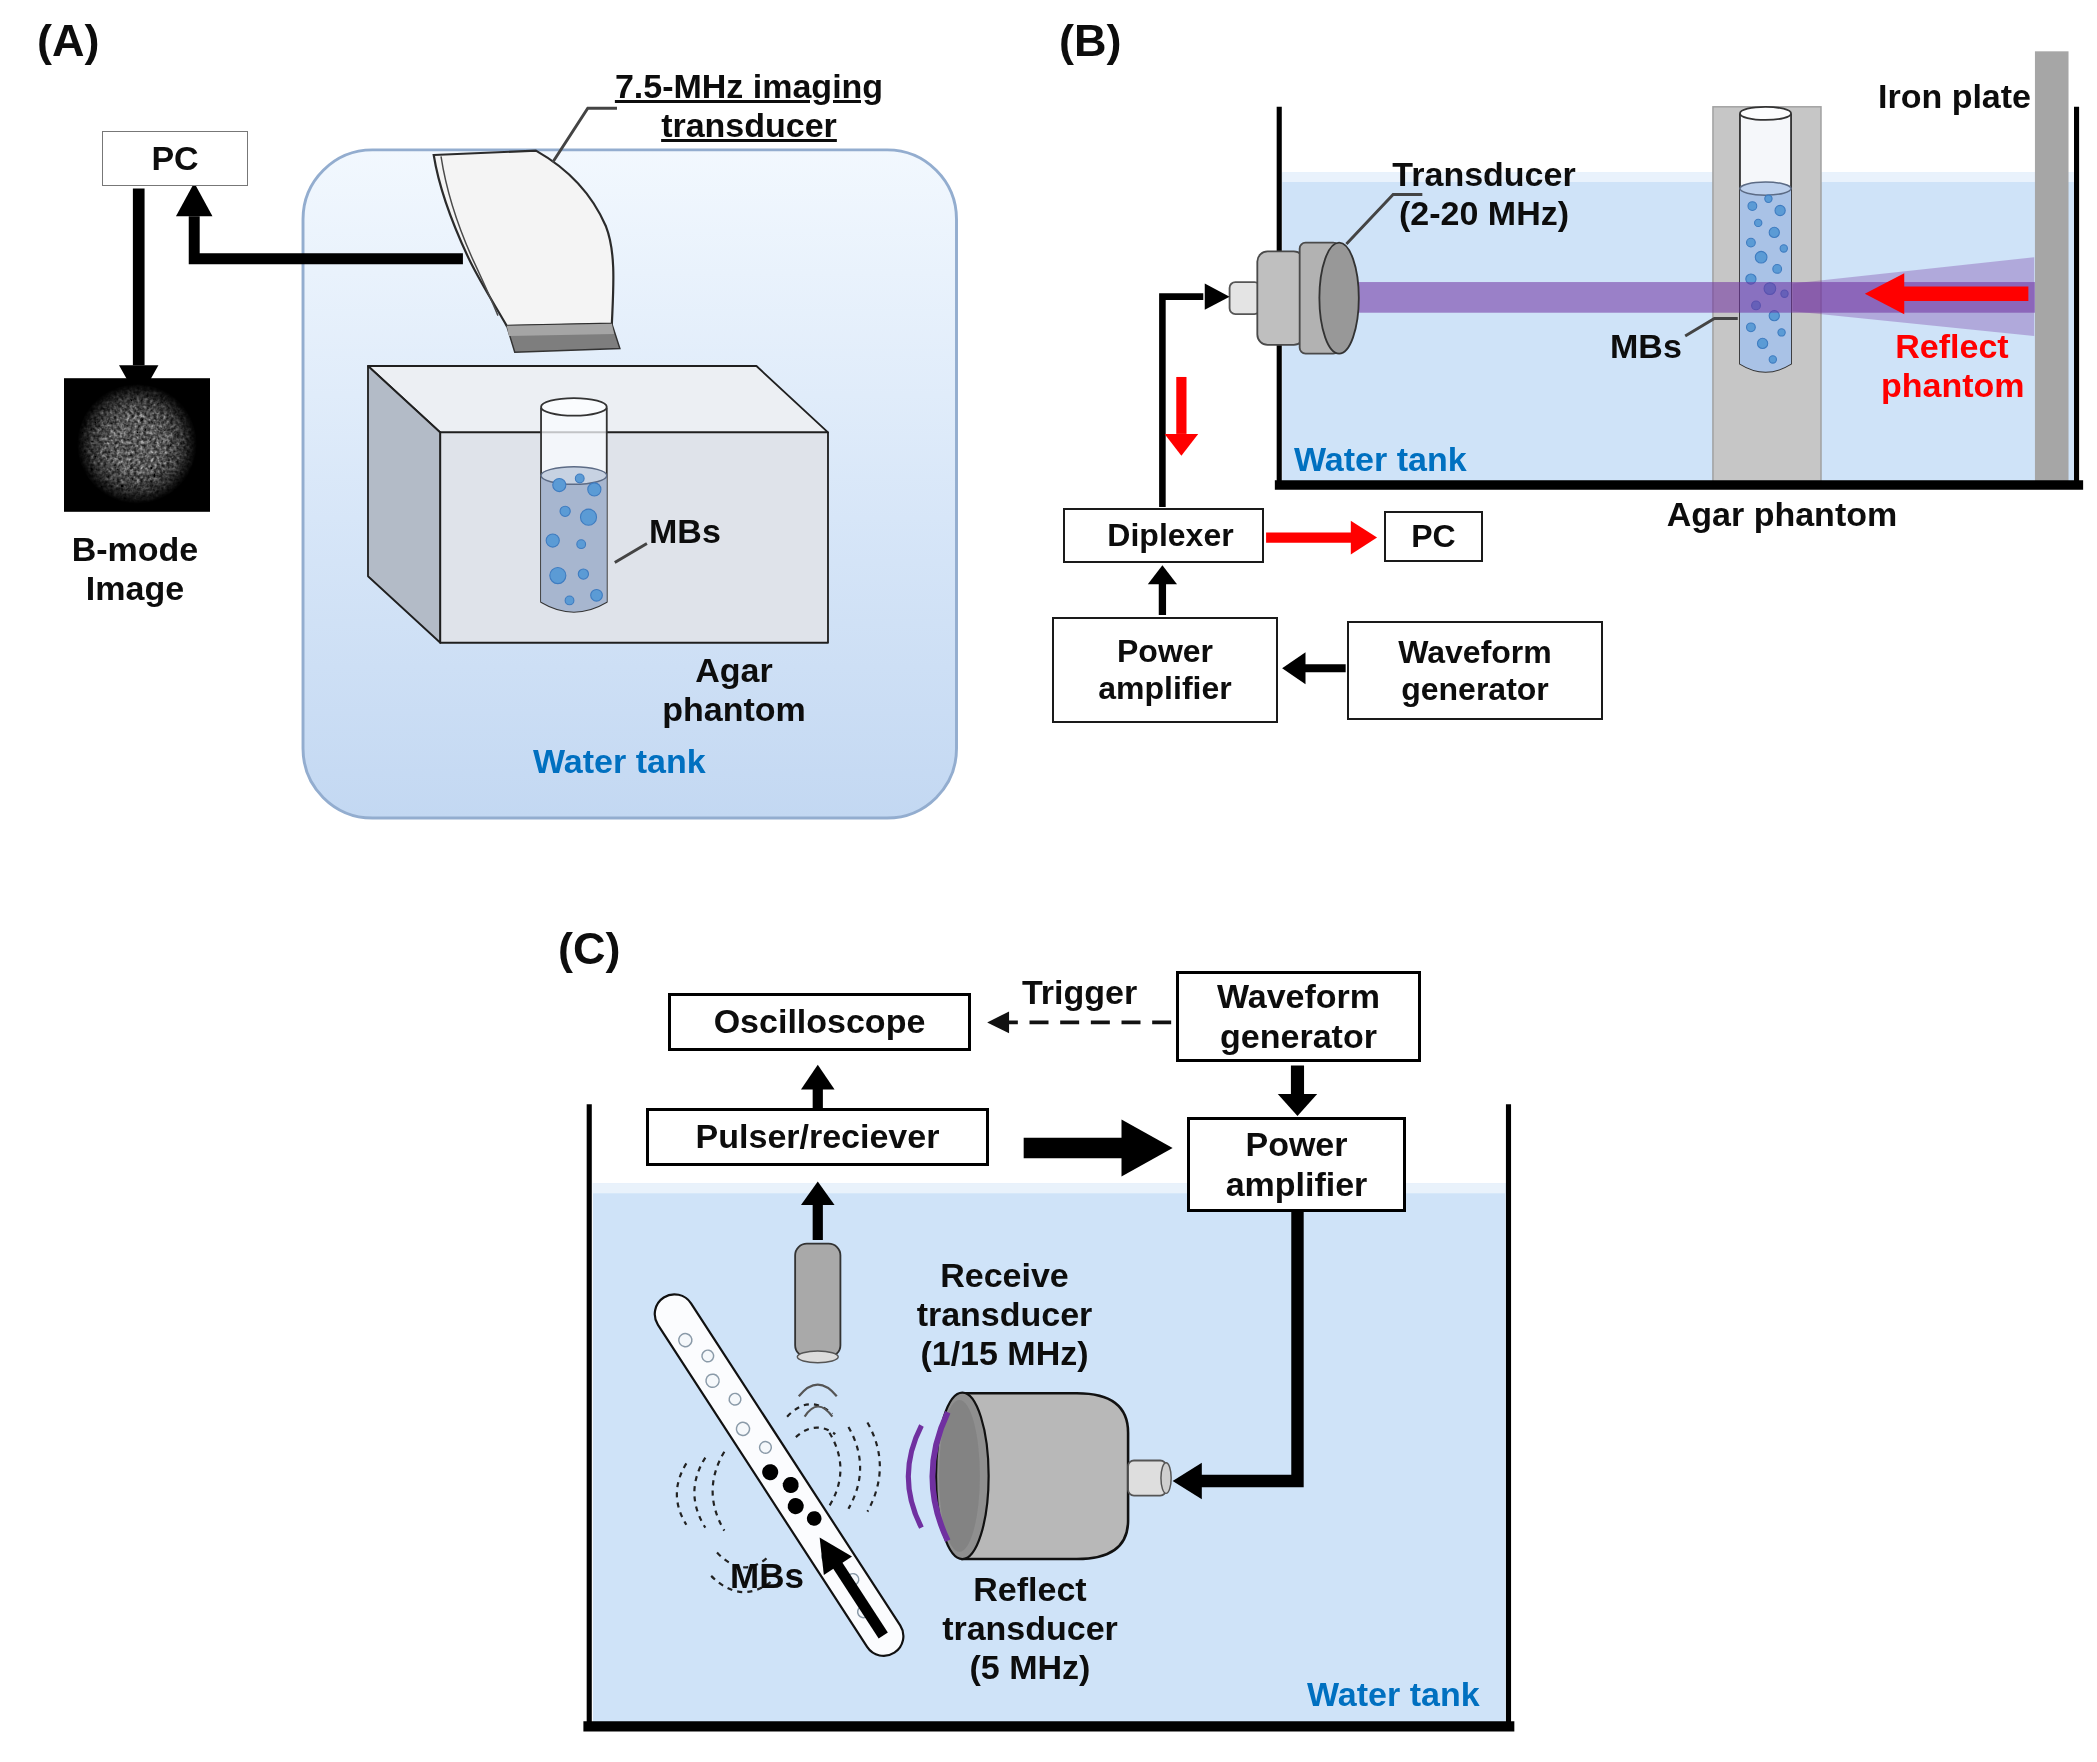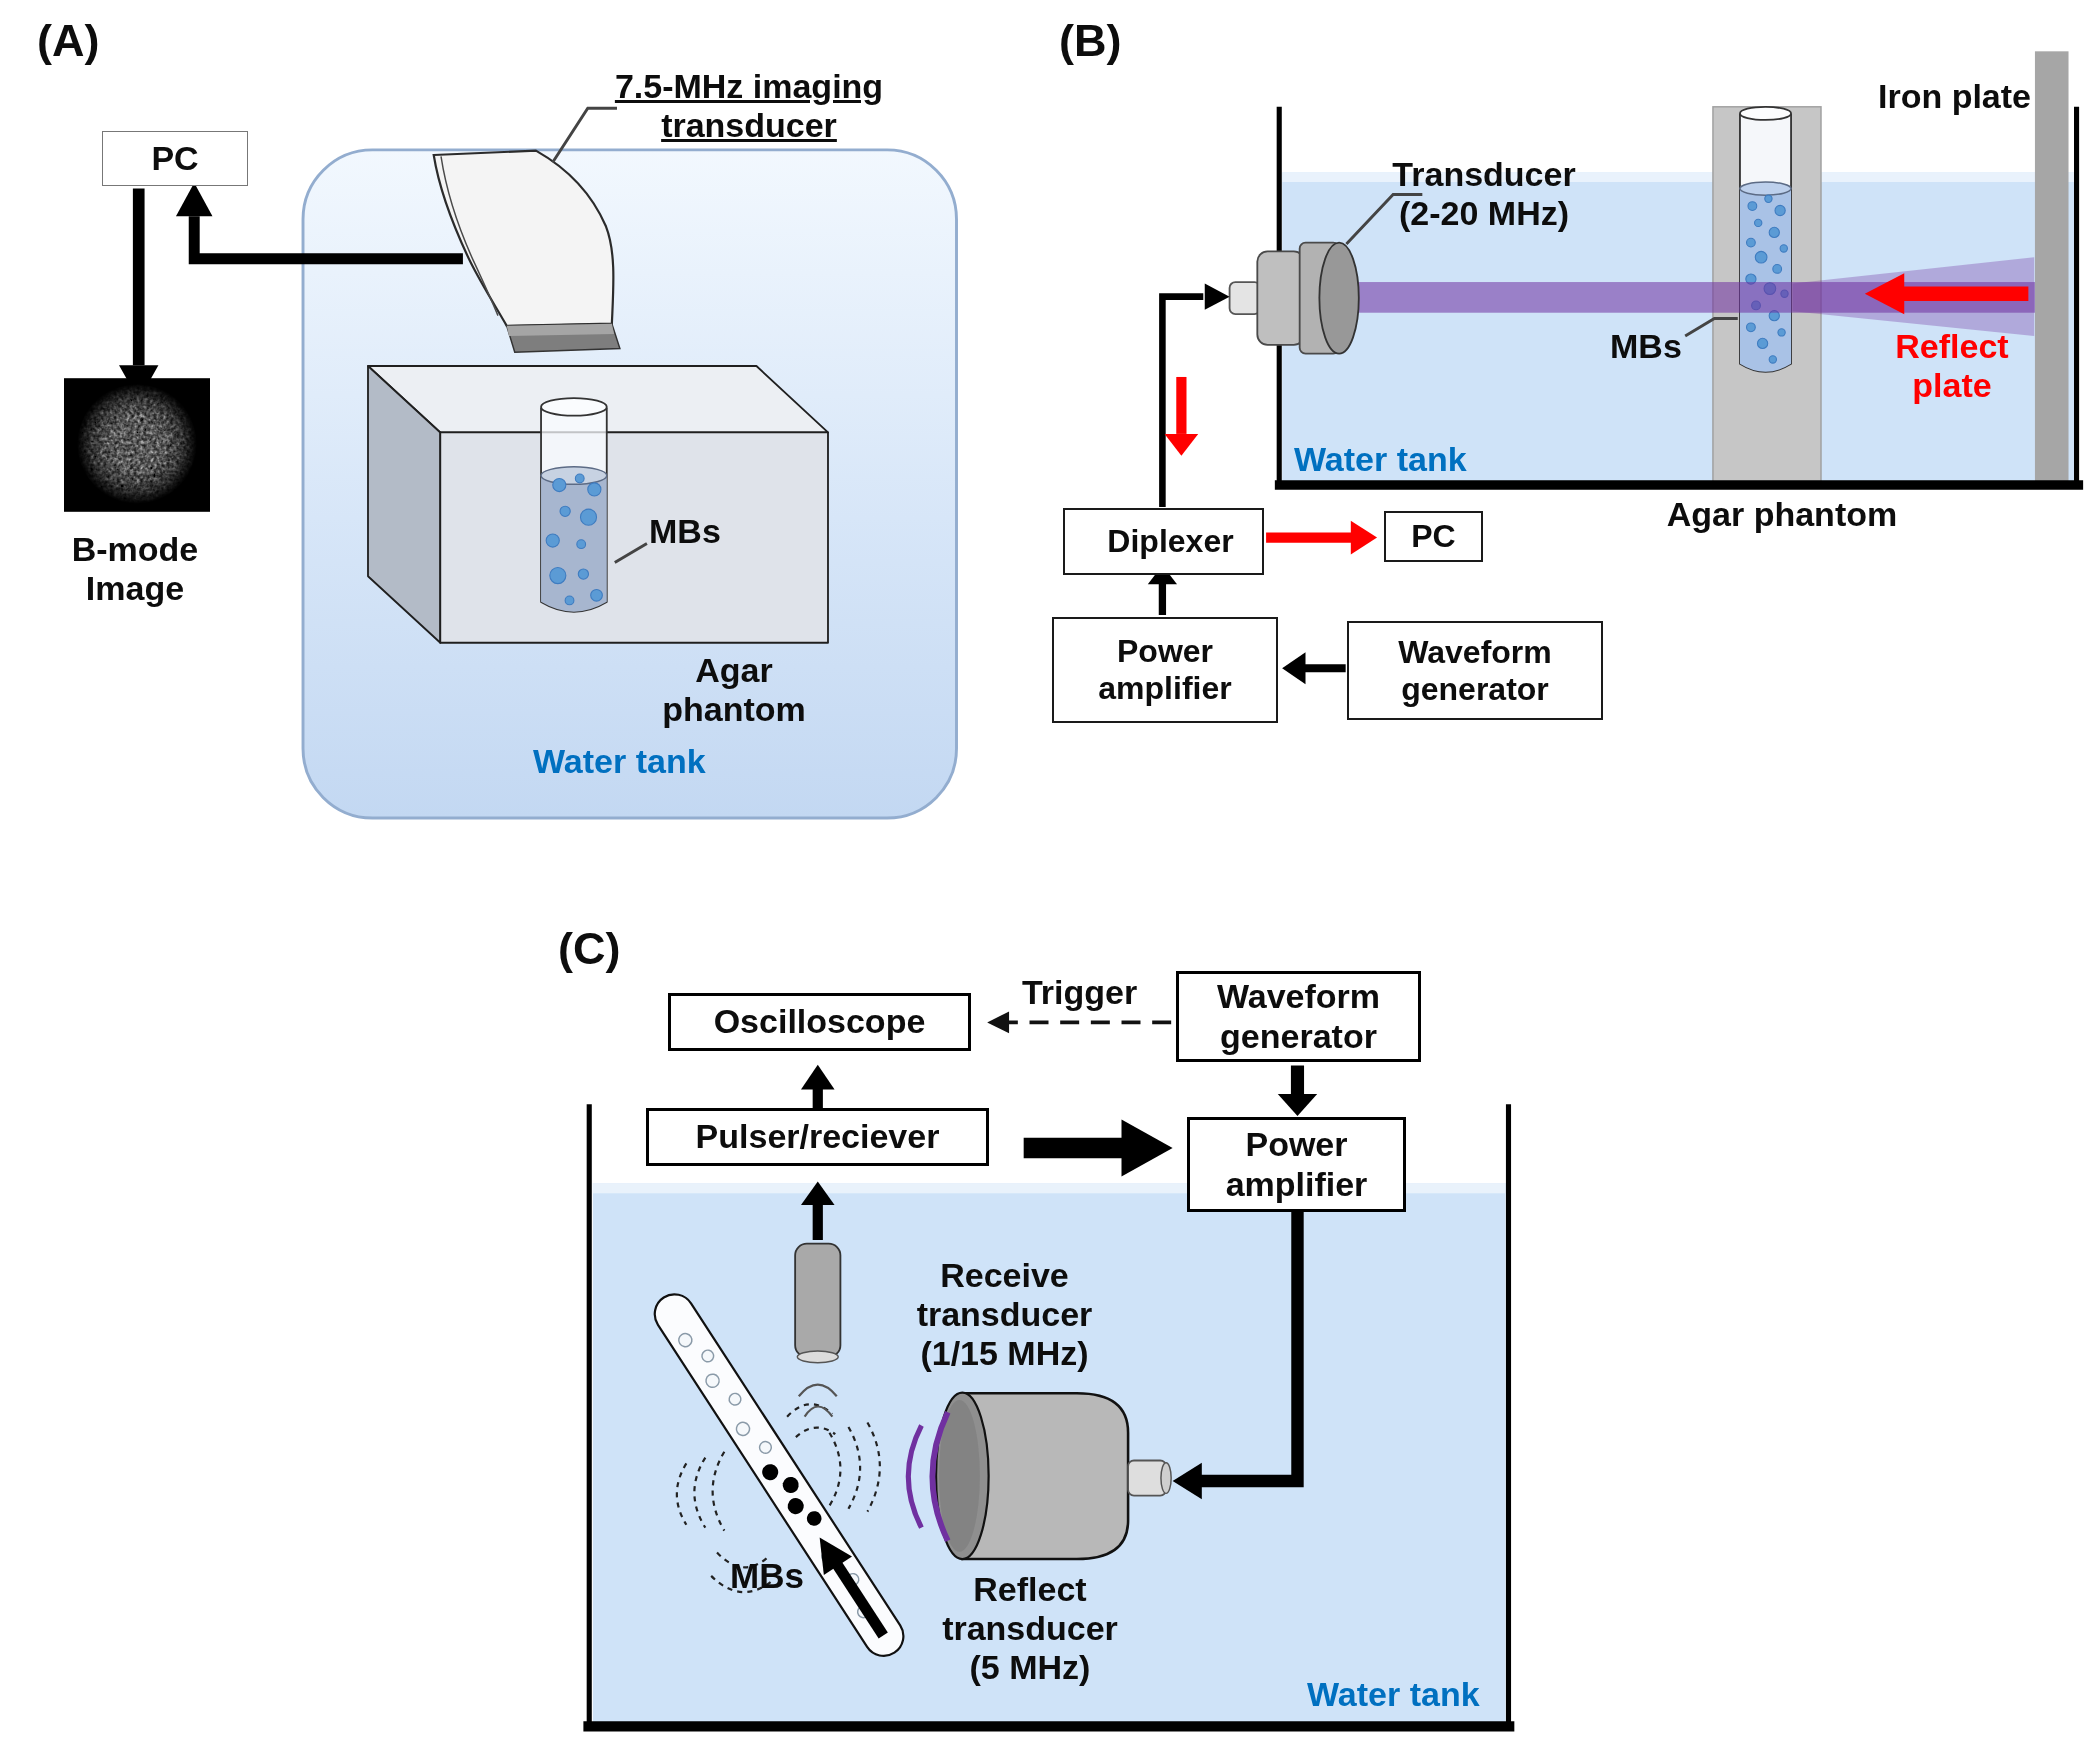--- a/index.html
+++ b/index.html
@@ -279,25 +279,25 @@
 
 <div class="lbl tag" style="left:1059px;top:14.6px;">(B)</div>
 <div class="lbl f46 ctr" style="left:1389px;top:155px;width:190px;">
   <span>Transducer</span><br>
   <span>(2-20 MHz)</span>
 </div>
 <div class="lbl f46 rgt" style="left:1870px;top:69px;width:161px;margin-top:8px;">Iron plate</div>
 <div class="lbl f46" style="left:1610px;top:327px;">MBs</div>
 <div class="lbl f46 red ctr" style="left:1881px;top:327px;width:142px;">
   <span>Reflect</span><br>
-  <span>plate</span>
+  <span>phantom</span>
 </div>
 <div class="lbl f46 blue" style="left:1294px;top:440px;">Water tank</div>
 <div class="lbl f46 ctr" style="left:1658px;top:495px;width:248px;">Agar phantom</div>
-<div class="box bmed f44" style="left:1063px;top:508px;width:201px;height:67px;padding-left:14px;">
+<div class="box bmed f44" style="left:1063px;top:508px;width:201px;height:55px;padding-left:14px;">
   <span>Diplexer</span>
 </div>
 <div class="box bmed f44" style="left:1384px;top:511px;width:99px;height:51px;">
   <span>PC</span>
 </div>
 <div class="box bmed f44" style="left:1052px;top:617px;width:226px;height:106px;">
   <span>Power</span>
   <span>amplifier</span>
 </div>
 <div class="box bmed f44" style="left:1347px;top:621px;width:256px;height:99px;">

